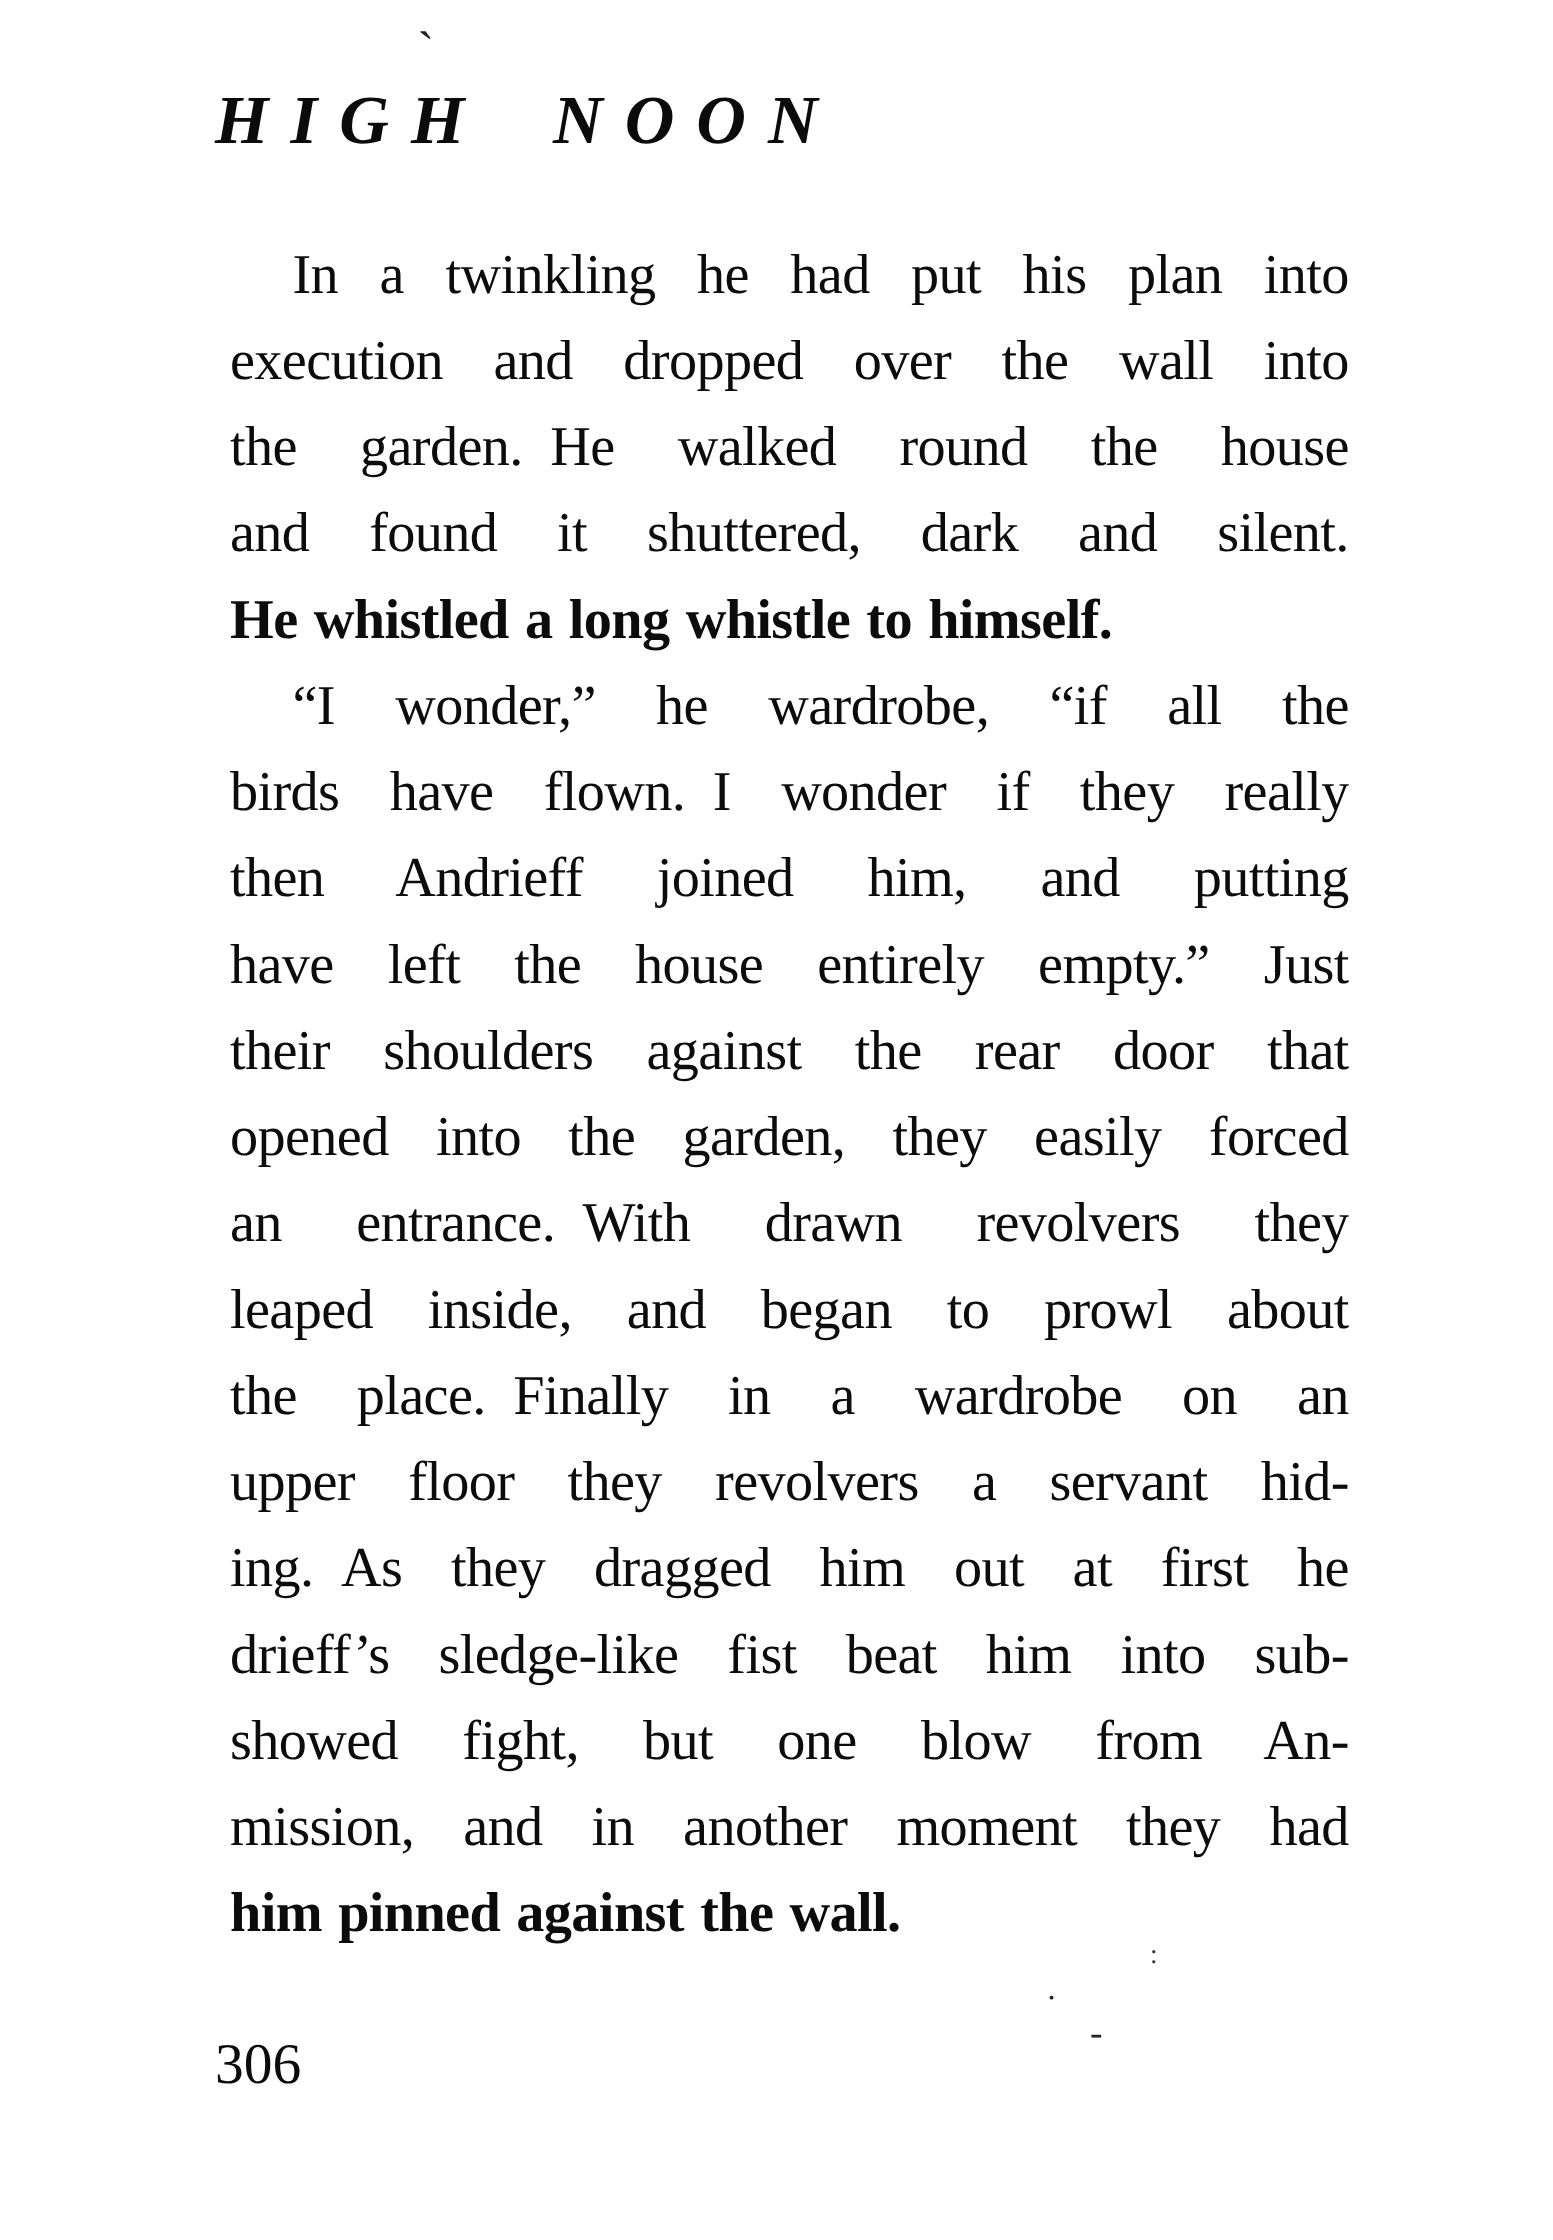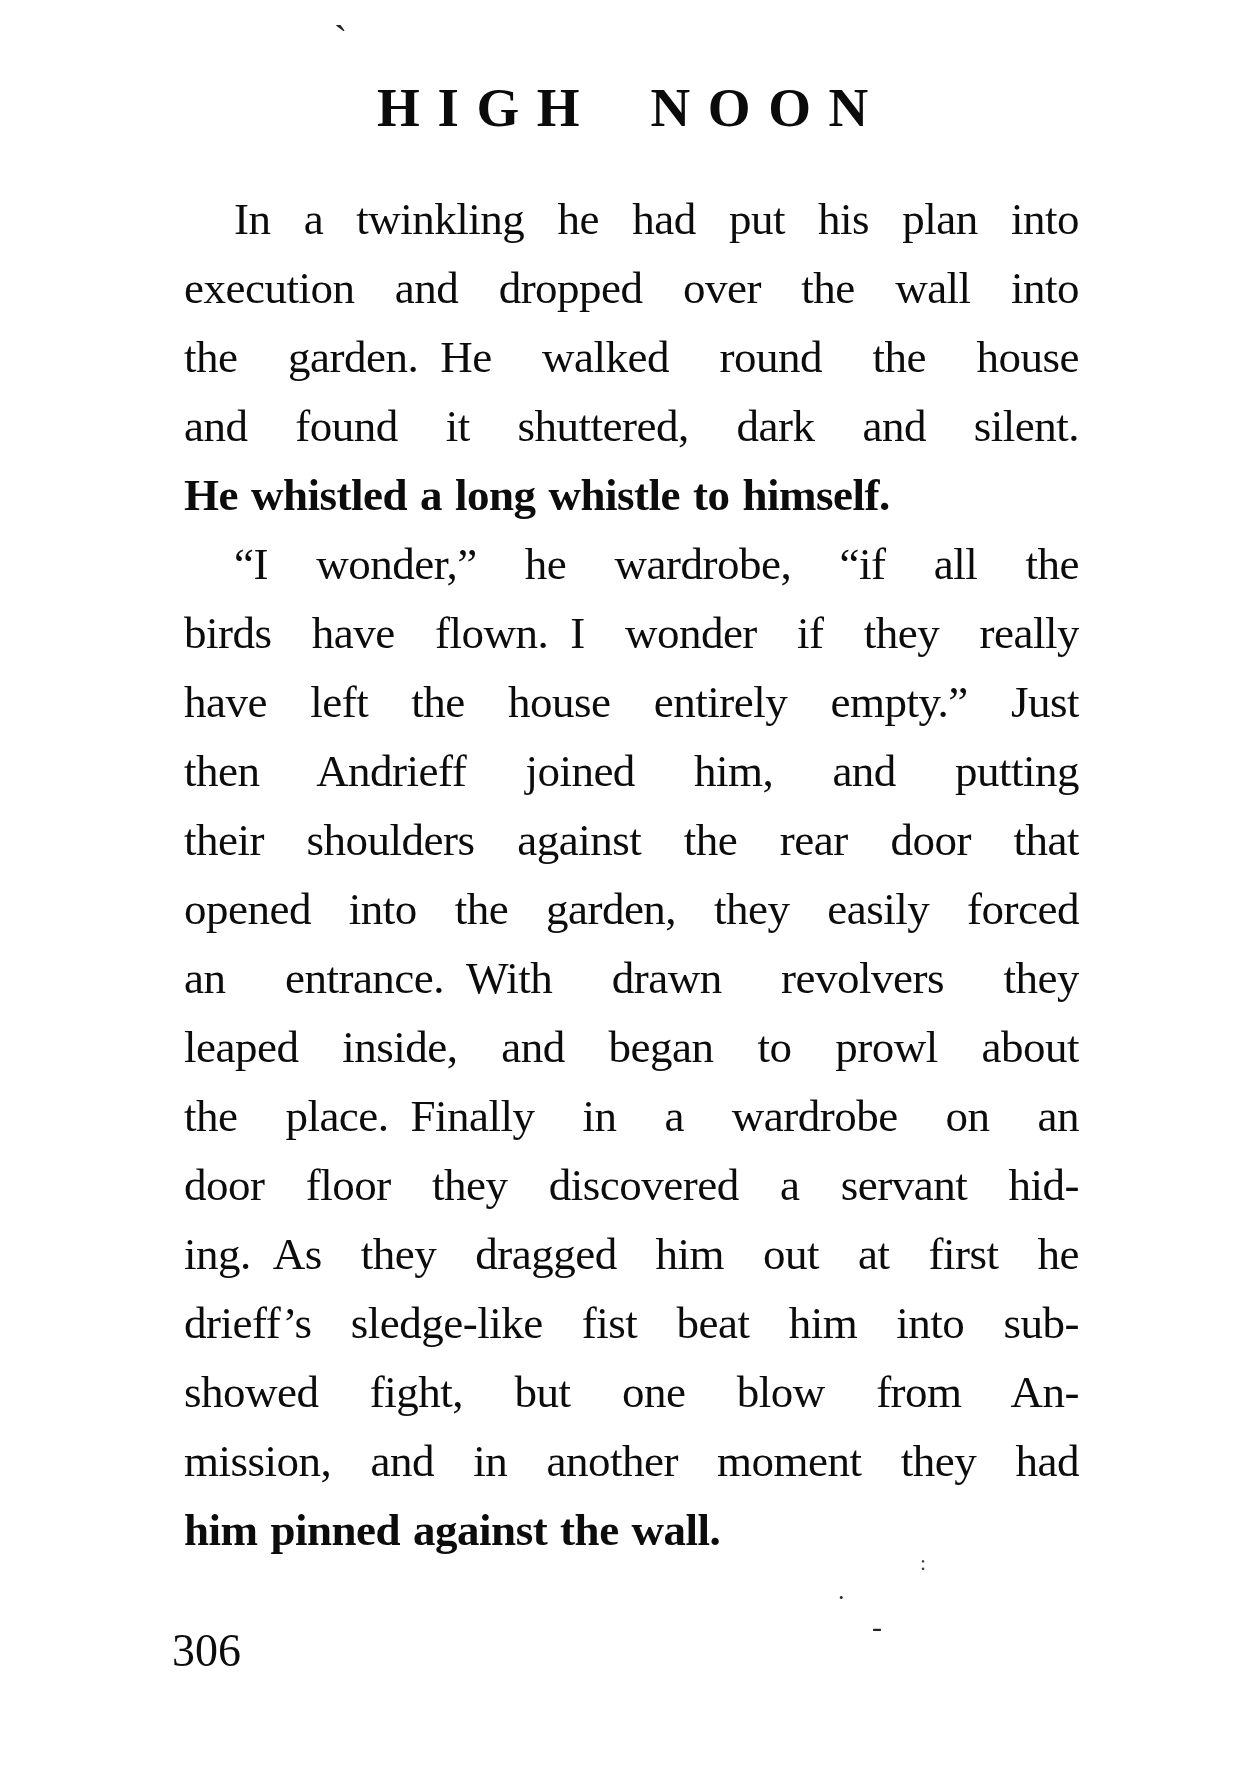--- a/index.html
+++ b/index.html
@@ -17,24 +17,24 @@
     left: 0; top: 0;
     width: 1242px;
     height: 1792px;
     background: #ffffff;
   }
   .running-head {
     position: absolute;
     left: 172px;
     top: 68px;
     width: 895px;
-    margin: 12px;
-    text-align: center;
+    margin: 0;
     font-size: 55px;
     line-height: 1;
+    font-style: italic;
     font-weight: 600;
     letter-spacing: 0.32em;
     word-spacing: 0.40em;
     color: #0b0b0b;
     white-space: nowrap;
   }
   .body-text {
     position: absolute;
     left: 172px;
     top: 185px;
@@ -95,28 +95,28 @@
       <div class="line first">In a twinkling he had put his plan into</div>
       <div class="line">execution and dropped over the wall into</div>
       <div class="line">the garden. He walked round the house</div>
       <div class="line">and found it shuttered, dark and silent.</div>
       <div class="line last">He whistled a long whistle to himself.</div>
     </div>
 
     <div class="paragraph">
       <div class="line first">“I wonder,” he wardrobe, “if all the</div>
       <div class="line">birds have flown. I wonder if they really</div>
+      <div class="line">then Andrieff joined him, and putting</div>
       <div class="line">have left the house entirely empty.” Just</div>
-      <div class="line">then Andrieff joined him, and putting</div>
       <div class="line">their shoulders against the rear door that</div>
       <div class="line">opened into the garden, they easily forced</div>
       <div class="line">an entrance. With drawn revolvers they</div>
       <div class="line">leaped inside, and began to prowl about</div>
       <div class="line">the place. Finally in a wardrobe on an</div>
-      <div class="line">door floor they discovered a servant hid-</div>
+      <div class="line">upper floor they revolvers a servant hid-</div>
       <div class="line">ing. As they dragged him out at first he</div>
       <div class="line">drieff’s sledge-like fist beat him into sub-</div>
       <div class="line">showed fight, but one blow from An-</div>
       <div class="line">mission, and in another moment they had</div>
       <div class="line last">him pinned against the wall.</div>
     </div>
 
   </div>
 
   <div class="folio">306</div>

